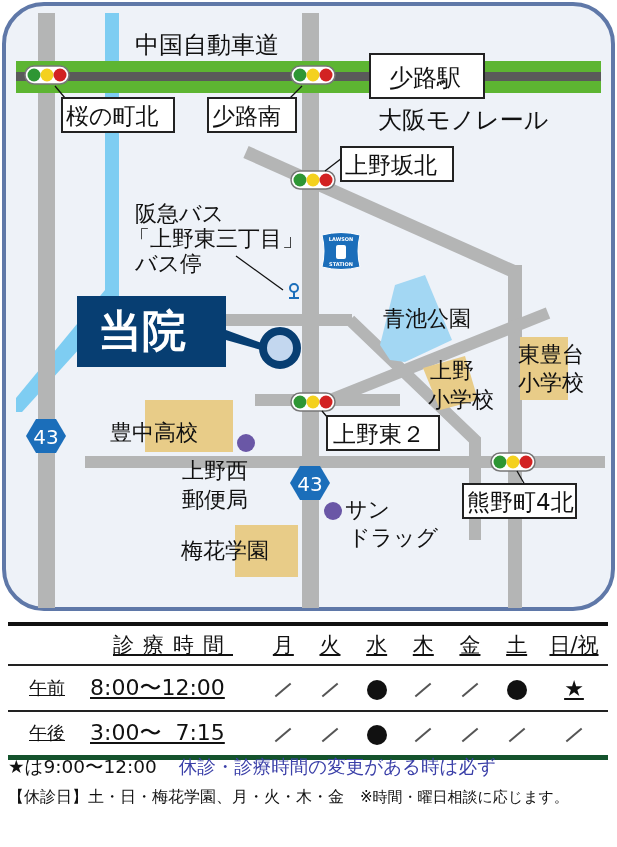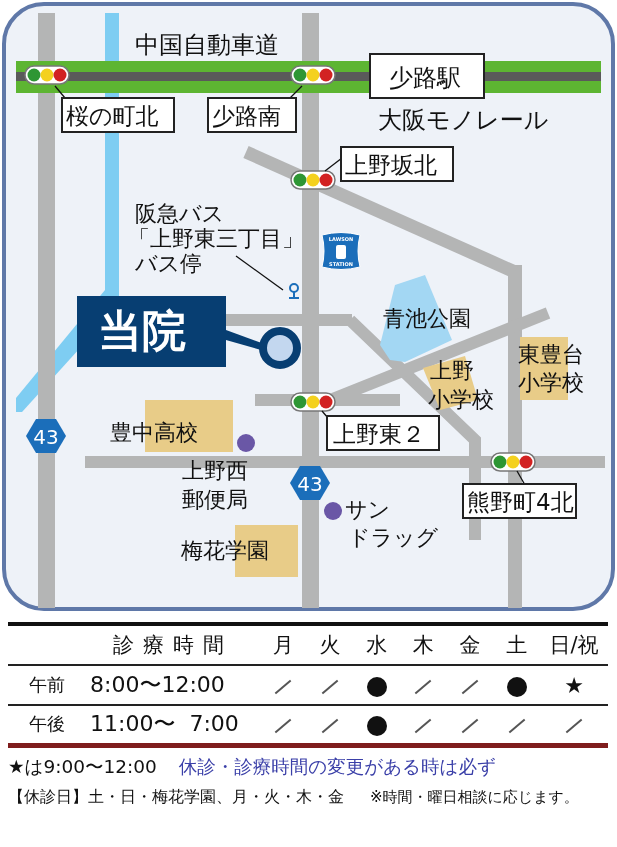--- a/index.html
+++ b/index.html
@@ -2,23 +2,23 @@
 <html><head>
 <meta charset="utf-8">
 <style>
   html, body { margin:0; padding:0; background:#ffffff; }
   body { width:617px; height:847px; position:relative; overflow:hidden;
          font-family:"DejaVu Sans","Liberation Sans",sans-serif; color:#111; }
   #map { position:absolute; left:0; top:0; width:617px; height:615px; }
   .sched { position:absolute; left:8px; top:622px; width:600px; }
   .sched table { width:100%; border-collapse:collapse; table-layout:fixed; }
   .sched thead tr { border-top:4px solid #111; border-bottom:2px solid #222; }
-  .sched tbody tr { border-bottom:2px solid #222; height:40px; }
-  .sched tbody tr:last-child { border-bottom:5px solid #7f1d1d; }
-  .sched th, .sched td { text-align:center; font-weight:normal; padding:0; }
+  .sched tbody tr { border-bottom:2px solid #222; height:46px; }
+  .sched tbody tr:last-child { border-bottom:5px solid #14532d; }
+  .sched th, .sched td { text-align:center; font-weight:normal; padding:0;text-decoration:underline; }
   .sched th { height:38px; font-size:21px; }
   .sched th.hours { letter-spacing:9px; }
   .sched td.period { width:78px; font-size:18px; }
   .sched td.time { width:170px; font-size:22px; text-align:left; padding-left:4px; white-space:pre;margin-top:43px; }
   .sched td.mark { font-size:22px; }
   .mark .dot { display:inline-block; width:20px; height:20px; border-radius:50%; background:#111; vertical-align:middle; }
   .mark .slash { display:inline-block; width:20px; height:2px; background:#555; transform:rotate(-40deg); vertical-align:middle; }
   .mark .star { font-size:22px; }
   .notes { position:absolute; left:8px; top:752px; width:610px; font-size:18.5px; line-height:29px; }
   .notes .line { white-space:nowrap; }
@@ -184,35 +184,35 @@
           <td class="mark"><span class="slash"></span></td>
           <td class="mark"><span class="slash"></span></td>
           <td class="mark"><span class="dot"></span></td>
           <td class="mark"><span class="slash"></span></td>
           <td class="mark"><span class="slash"></span></td>
           <td class="mark"><span class="dot"></span></td>
           <td class="mark"><span class="star">★</span></td>
         </tr>
         <tr>
           <td class="period">午後</td>
-          <td class="time">11:00〜  7:00</td>
+          <td class="time">3:00〜  7:15</td>
           <td class="mark"><span class="slash"></span></td>
           <td class="mark"><span class="slash"></span></td>
           <td class="mark"><span class="dot"></span></td>
           <td class="mark"><span class="slash"></span></td>
           <td class="mark"><span class="slash"></span></td>
           <td class="mark"><span class="slash"></span></td>
           <td class="mark"><span class="slash"></span></td>
         </tr>
       </tbody>
   </table>
 </div>
 
 <div class="notes">
   <div class="line">
     <span>★は9:00〜12:00</span>
     <span class="blue" style="margin-left:16px">休診・診療時間の変更がある時は必ず</span>
   </div>
   <div class="line">
     <span style="font-size:16px">【休診日】土・日・梅花学園、月・火・木・金</span>
-    <span class="small" style="margin-left:20px">※時間・曜日相談に応じます。</span>
+    <span class="small" style="margin-left:10px">※時間・曜日相談に応じます。</span>
   </div>
 </div>
 
 </body></html>

